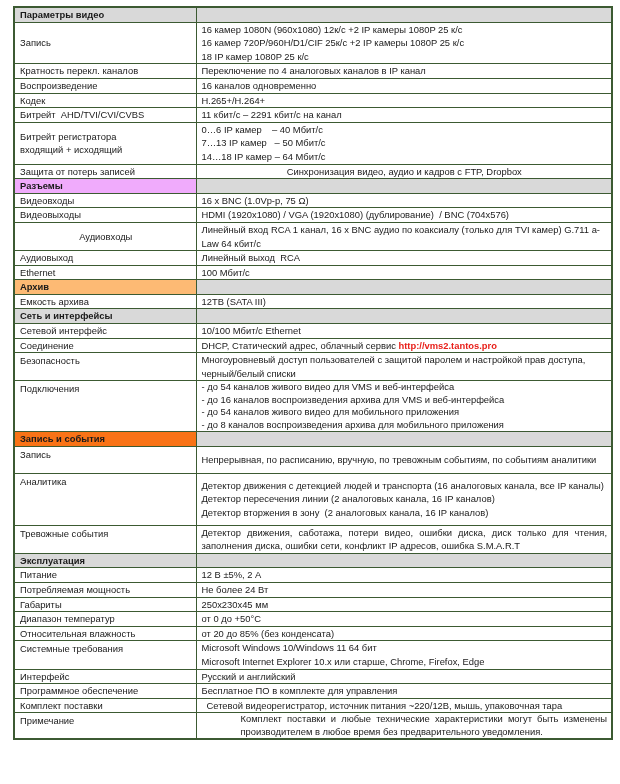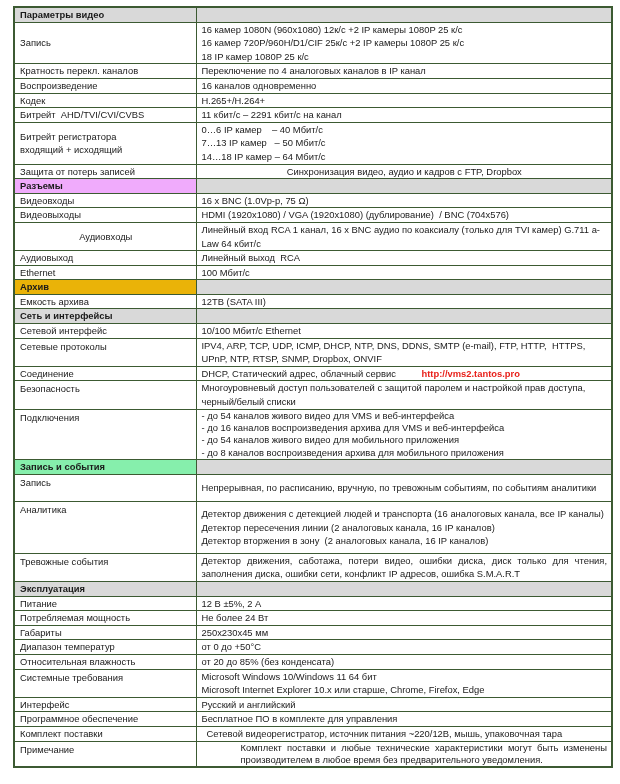--- a/index.html
+++ b/index.html
@@ -19,21 +19,21 @@
       vertical-align: middle;
       overflow: hidden;
     }
     table.spec tr.section td {
       background: #d9d9d9; font-weight: bold; height: 13px;
     }
     table.spec td.val .ln { display: block; white-space: nowrap; }
     table.spec td.val.wrap .ln { white-space: normal; }
     table.spec td.val.just { text-align: justify; text-align-last: left; }
     table.spec td.top { vertical-align: top; padding-top: 1px; }
-    .link { color: #e8201a; font-weight: bold; margin-left: 23px; }
+    .link { color: #e8201a; font-weight: bold; }
     .h12 { height: 12px; }
   </style>
 </head>
 <body>
 
 <table class="spec" style="border-color: rgb(60, 90, 50);">
   <colgroup>
       <col class="c1">
       <col class="c2">
     </colgroup>
@@ -122,44 +122,38 @@
         </td>
     </tr>
     <tr class="h12">
       <td style="border-color: rgb(60, 90, 50);">Ethernet</td>
       <td class="val" style="border-color: rgb(60, 90, 50);">
           <span class="ln">100 Мбит/с</span>
         </td>
     </tr>
 
     <tr class="section">
-      <td style="border-color: rgb(60, 90, 50); background: #eab308;">Архив</td>
+      <td style="border-color: rgb(60, 90, 50); background: #fdba74;">Архив</td>
         <td style="border-color: rgb(60, 90, 50); background: rgb(217, 217, 217);"></td>
     </tr>
     <tr class="h12">
       <td style="border-color: rgb(60, 90, 50);">Емкость архива</td>
       <td class="val" style="border-color: rgb(60, 90, 50);">
           <span class="ln">12TB (SATA III)</span>
         </td>
     </tr>
 
     <tr class="section">
       <td style="border-color: rgb(60, 90, 50); background: rgb(217, 217, 217);">Сеть и интерфейсы</td>
         <td style="border-color: rgb(60, 90, 50); background: rgb(217, 217, 217);"></td>
     </tr>
     <tr class="h12">
       <td style="border-color: rgb(60, 90, 50);">Сетевой интерфейс</td>
       <td class="val" style="border-color: rgb(60, 90, 50);">
           <span class="ln">10/100 Мбит/с Ethernet</span>
-        </td>
-    </tr>
-    <tr style="height:28px">
-      <td class="top" style="border-color: rgb(60, 90, 50);">Сетевые протоколы</td>
-      <td class="val wrap" style="border-color: rgb(60, 90, 50);">
-          <span class="ln" style="white-space:pre-wrap">IPV4, ARP, TCP, UDP, ICMP, DHCP, NTP, DNS, DDNS, SMTP (e-mail), FTP, HTTP,  HTTPS, UPnP, NTP, RTSP, SNMP, Dropbox, ONVIF</span>
         </td>
     </tr>
     <tr class="h12">
       <td style="border-color: rgb(60, 90, 50);">Соединение</td>
       <td class="val" style="border-color: rgb(60, 90, 50);">
         <span>DHCP, Статический адрес, облачный сервис </span><a class="link" style="color: rgb(232, 32, 26);">http://vms2.tantos.pro</a>
       </td>
     </tr>
     <tr style="height:26px">
       <td class="top" style="border-color: rgb(60, 90, 50);">Безопасность</td>
@@ -171,21 +165,21 @@
       <td class="top" style="border-color: rgb(60, 90, 50);">Подключения</td>
       <td class="val" style="line-height: 12.4px; border-color: rgb(60, 90, 50);">
         <span class="ln">- до 54 каналов живого видео для VMS и веб-интерфейса</span>
         <span class="ln">- до 16 каналов воспроизведения архива для VMS и веб-интерфейса</span>
         <span class="ln">- до 54 каналов живого видео для мобильного приложения</span>
         <span class="ln">- до 8 каналов воспроизведения архива для мобильного приложения</span>
       </td>
     </tr>
 
     <tr class="section">
-      <td style="border-color: rgb(60, 90, 50); background: #86efac;">Запись и события</td>
+      <td style="border-color: rgb(60, 90, 50); background: #f97316;">Запись и события</td>
         <td style="border-color: rgb(60, 90, 50); background: rgb(217, 217, 217);"></td>
     </tr>
     <tr style="height:27px">
       <td class="top" style="border-color: rgb(60, 90, 50);">Запись</td>
       <td class="val wrap just" style="border-color: rgb(60, 90, 50);">
           <span class="ln">Непрерывная, по расписанию, вручную, по тревожным событиям, по событиям аналитики</span>
         </td>
     </tr>
     <tr style="height:52px">
       <td class="top" style="border-color: rgb(60, 90, 50);">Аналитика</td>

